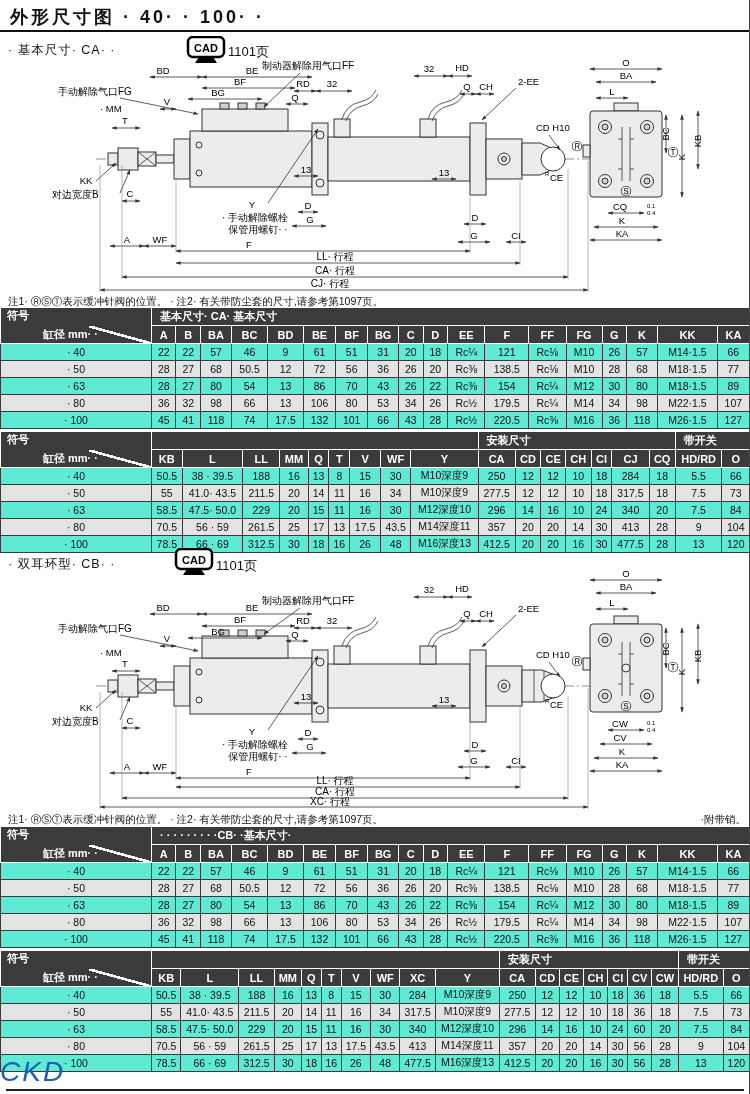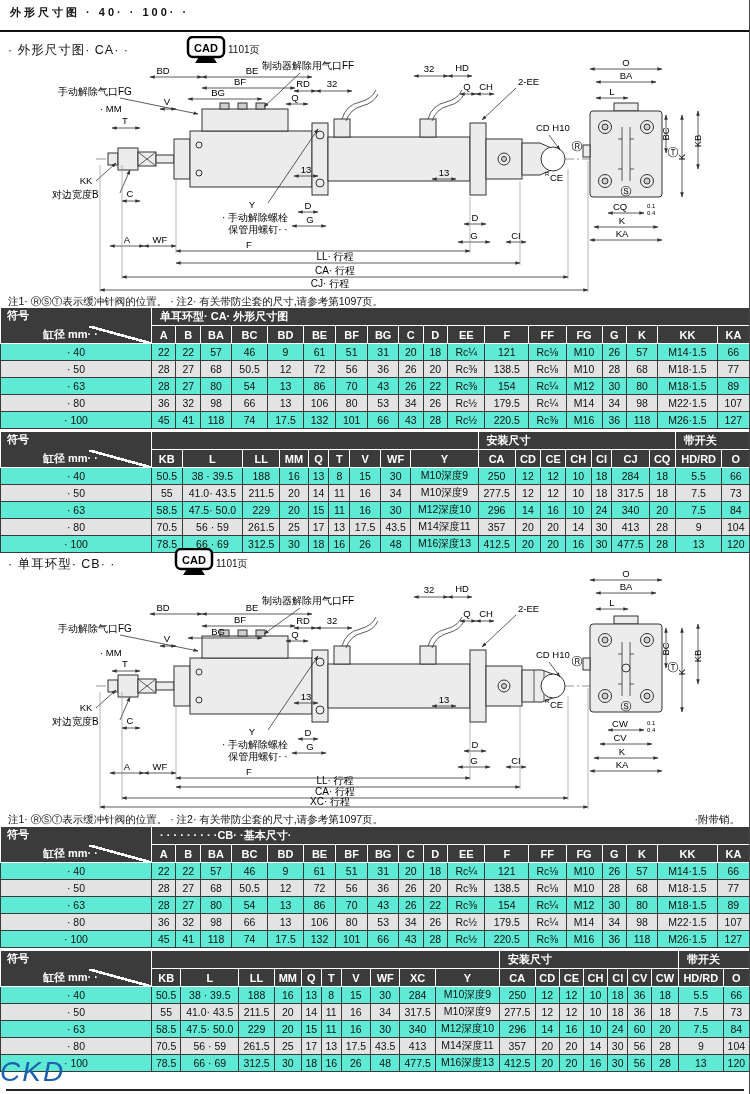--- a/index.html
+++ b/index.html
@@ -1,30 +1,30 @@
 <!DOCTYPE html>
 <html><head>
 <meta charset="utf-8">
 <style>
   html,body{margin:0;padding:0;background:#fff;}
   #page{position:relative;width:750px;height:1094px;background:#fff;overflow:hidden;
         font-family:"Liberation Sans","DejaVu Sans",sans-serif;color:#111;}
   .abs{position:absolute;}
-  #page-title{top:5px;left:10px;font-size:11px;font-weight:bold;letter-spacing:3px;}
+  #page-title{top:5px;left:10px;font-size:18px;font-weight:bold;letter-spacing:3px;}
   #title-rule{top:30px;left:0;width:750px;height:2px;background:#111;}
   .sec-head{font-size:12.5px;letter-spacing:1px;}
   #sec-ca-head{top:42px;left:8px;}
   #sec-cb-head{top:556px;left:8px;}
-  .cad-page{font-size:10px;text-align:right;}
+  .cad-page{font-size:13px;text-align:right;}
   #cadpage-ca{top:43px;left:228px;}
   #cadpage-cb{top:557px;left:216px;}
   .note{font-size:10.5px;width:740px;}
   #note-ca{top:295px;left:8px;}
   #note-cb{top:813px;left:8px;}
-  #pin-note{float:right;margin-right:8px;}
+  #pin-note{float:right;margin-right:2px;}
   
   table.dims{position:absolute;left:0;width:750px;border-collapse:collapse;table-layout:auto;
              font-size:10.5px;border:1.5px solid #111;}
   table.dims thead th{background:#3b3b3b;color:#fff;border:1.5px solid #fff;
              font-size:11px;font-weight:bold;height:17px;padding:0 3px;text-align:center;}
   table.dims thead th.group{text-align:left;padding-left:8px;}
   table.dims td, table.dims tbody th{border:1px solid #3a3a3a;height:16px;padding:0 3px;
              text-align:center;font-weight:normal;background:transparent;}
   table.dims tbody tr{background:#5eead4;}
   table.dims tbody tr.alt{background:#e3e3e3;margin-left:8px;}
@@ -53,21 +53,21 @@
   #page-edge{top:0;right:0;width:1.5px;height:1094px;background:#444;}
 </style>
 </head>
 <body>
 
 <div id="page">
 
   <div class="abs" id="page-title">外形尺寸图 · 40· · 100· ·</div>
   <div class="abs" id="title-rule"></div>
 
-  <div class="abs sec-head" id="sec-ca-head">· 外形尺寸图· CA· ·</div>
+  <div class="abs sec-head" id="sec-ca-head">· 基本尺寸· CA· ·</div>
   <svg class="abs" style="top:36px;left:186px" width="40" height="30" viewBox="0 0 40 30">
     <rect x="2" y="1" width="36" height="20" rx="5" fill="#fff" stroke="#000" stroke-width="2.5"></rect>
     <text x="20" y="16" text-anchor="middle" font-size="11" font-weight="bold">CAD</text>
     <path d="M13 21 h14 l4 6 h-22 z" fill="#000"></path>
   </svg>
   <div class="abs cad-page" id="cadpage-ca">1101页</div>
 
   <svg id="dwg-ca" class="dwg abs" width="750" height="237" viewBox="0 0 750 237">
     <defs>
       <marker id="a1" viewBox="0 0 10 10" refX="9" refY="5" markerWidth="6.5" markerHeight="6.5" orient="auto-start-reverse">
@@ -233,21 +233,21 @@
   <div class="abs note" id="note-ca">注1· ⓇⓈⓉ表示缓冲针阀的位置。 · 注2· 有关带防尘套的尺寸,请参考第1097页。</div>
 
   <table class="dims" id="t-ca1">
       <thead>
         <tr>
           <th class="corner" rowspan="2">
             <div class="c-top">符号</div>
             <div class="c-bot">缸径 mm· ·</div>
             <div class="diag"></div>
           </th>
-          <th class="group" colspan="18">单耳环型· CA· 外形尺寸图</th>
+          <th class="group" colspan="18">基本尺寸· CA· 基本尺寸</th>
         </tr>
         <tr>
           <th>A</th>
           <th>B</th>
           <th>BA</th>
           <th>BC</th>
           <th>BD</th>
           <th>BE</th>
           <th>BF</th>
           <th>BG</th>
@@ -506,21 +506,21 @@
           <td>16</td>
           <td>30</td>
           <td>477.5</td>
           <td>28</td>
           <td>13</td>
           <td>120</td>
         </tr>
       </tbody>
     </table>
 
-  <div class="abs sec-head" id="sec-cb-head">· 单耳环型· CB· ·</div>
+  <div class="abs sec-head" id="sec-cb-head">· 双耳环型· CB· ·</div>
   <svg class="abs" style="top:548px;left:174px" width="40" height="30" viewBox="0 0 40 30">
     <rect x="2" y="1" width="36" height="20" rx="5" fill="#fff" stroke="#000" stroke-width="2.5"></rect>
     <text x="20" y="16" text-anchor="middle" font-size="11" font-weight="bold">CAD</text>
     <path d="M13 21 h14 l4 6 h-22 z" fill="#000"></path>
   </svg>
   <div class="abs cad-page" id="cadpage-cb">1101页</div>
 
   <svg id="dwg-cb" class="dwg abs" width="750" height="242" viewBox="0 0 750 242">
     <defs>
       <marker id="a2" viewBox="0 0 10 10" refX="9" refY="5" markerWidth="6.5" markerHeight="6.5" orient="auto-start-reverse">

